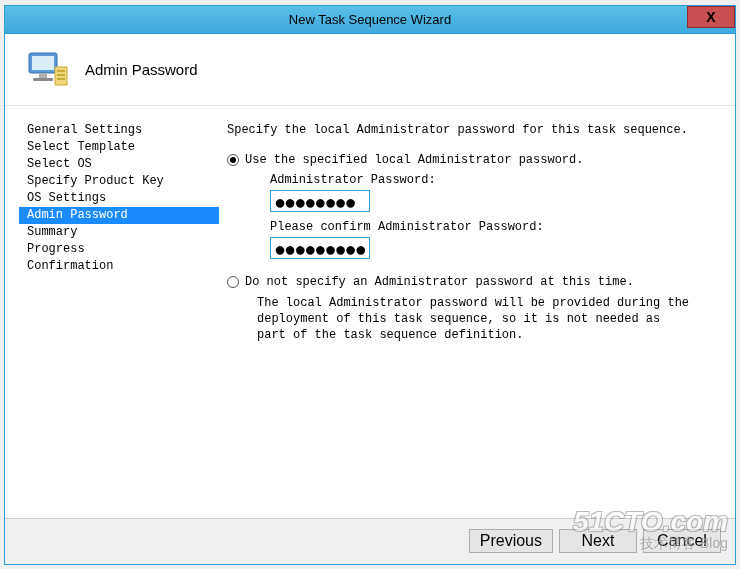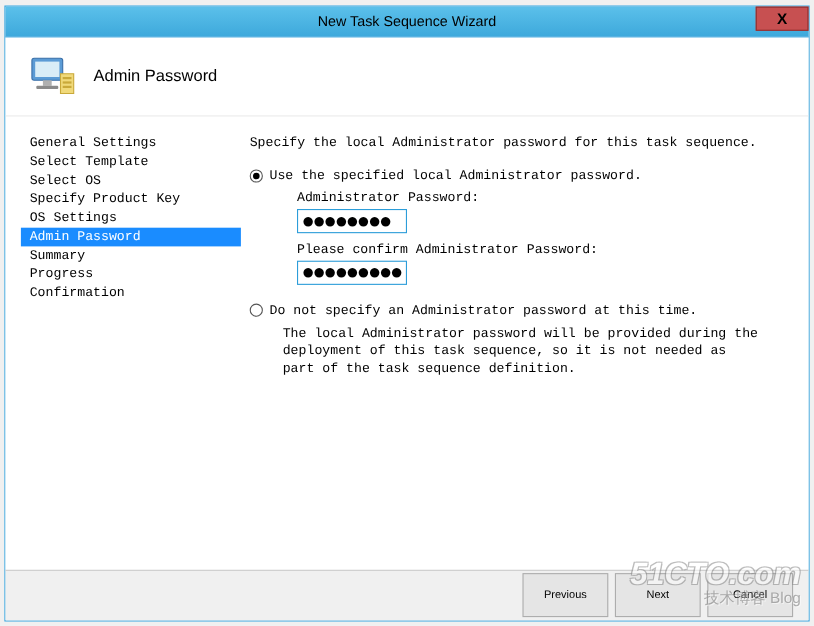--- a/index.html
+++ b/index.html
@@ -178,24 +178,24 @@
       background: #f0f0f0;
       border-top: 1px solid #cccccc;
       display: flex;
       align-items: center;
       justify-content: flex-end;
       padding: 0 14px;
       gap: 6px;
     }
     .footer-btn {
       min-width: 78px;
-      height: 40px;
+      height: 24px;
       background: #e5e5e5;
       border: 1px solid #adadad;
-      font-size: 10px;
+      font-size: 16px;
       cursor: pointer;
       padding: 0 10px;
     }
     .watermark {
       position: absolute;
       right: 12px;
       bottom: 18px;
       font-family: Arial, sans-serif;
       text-align: right;
       pointer-events: none;

